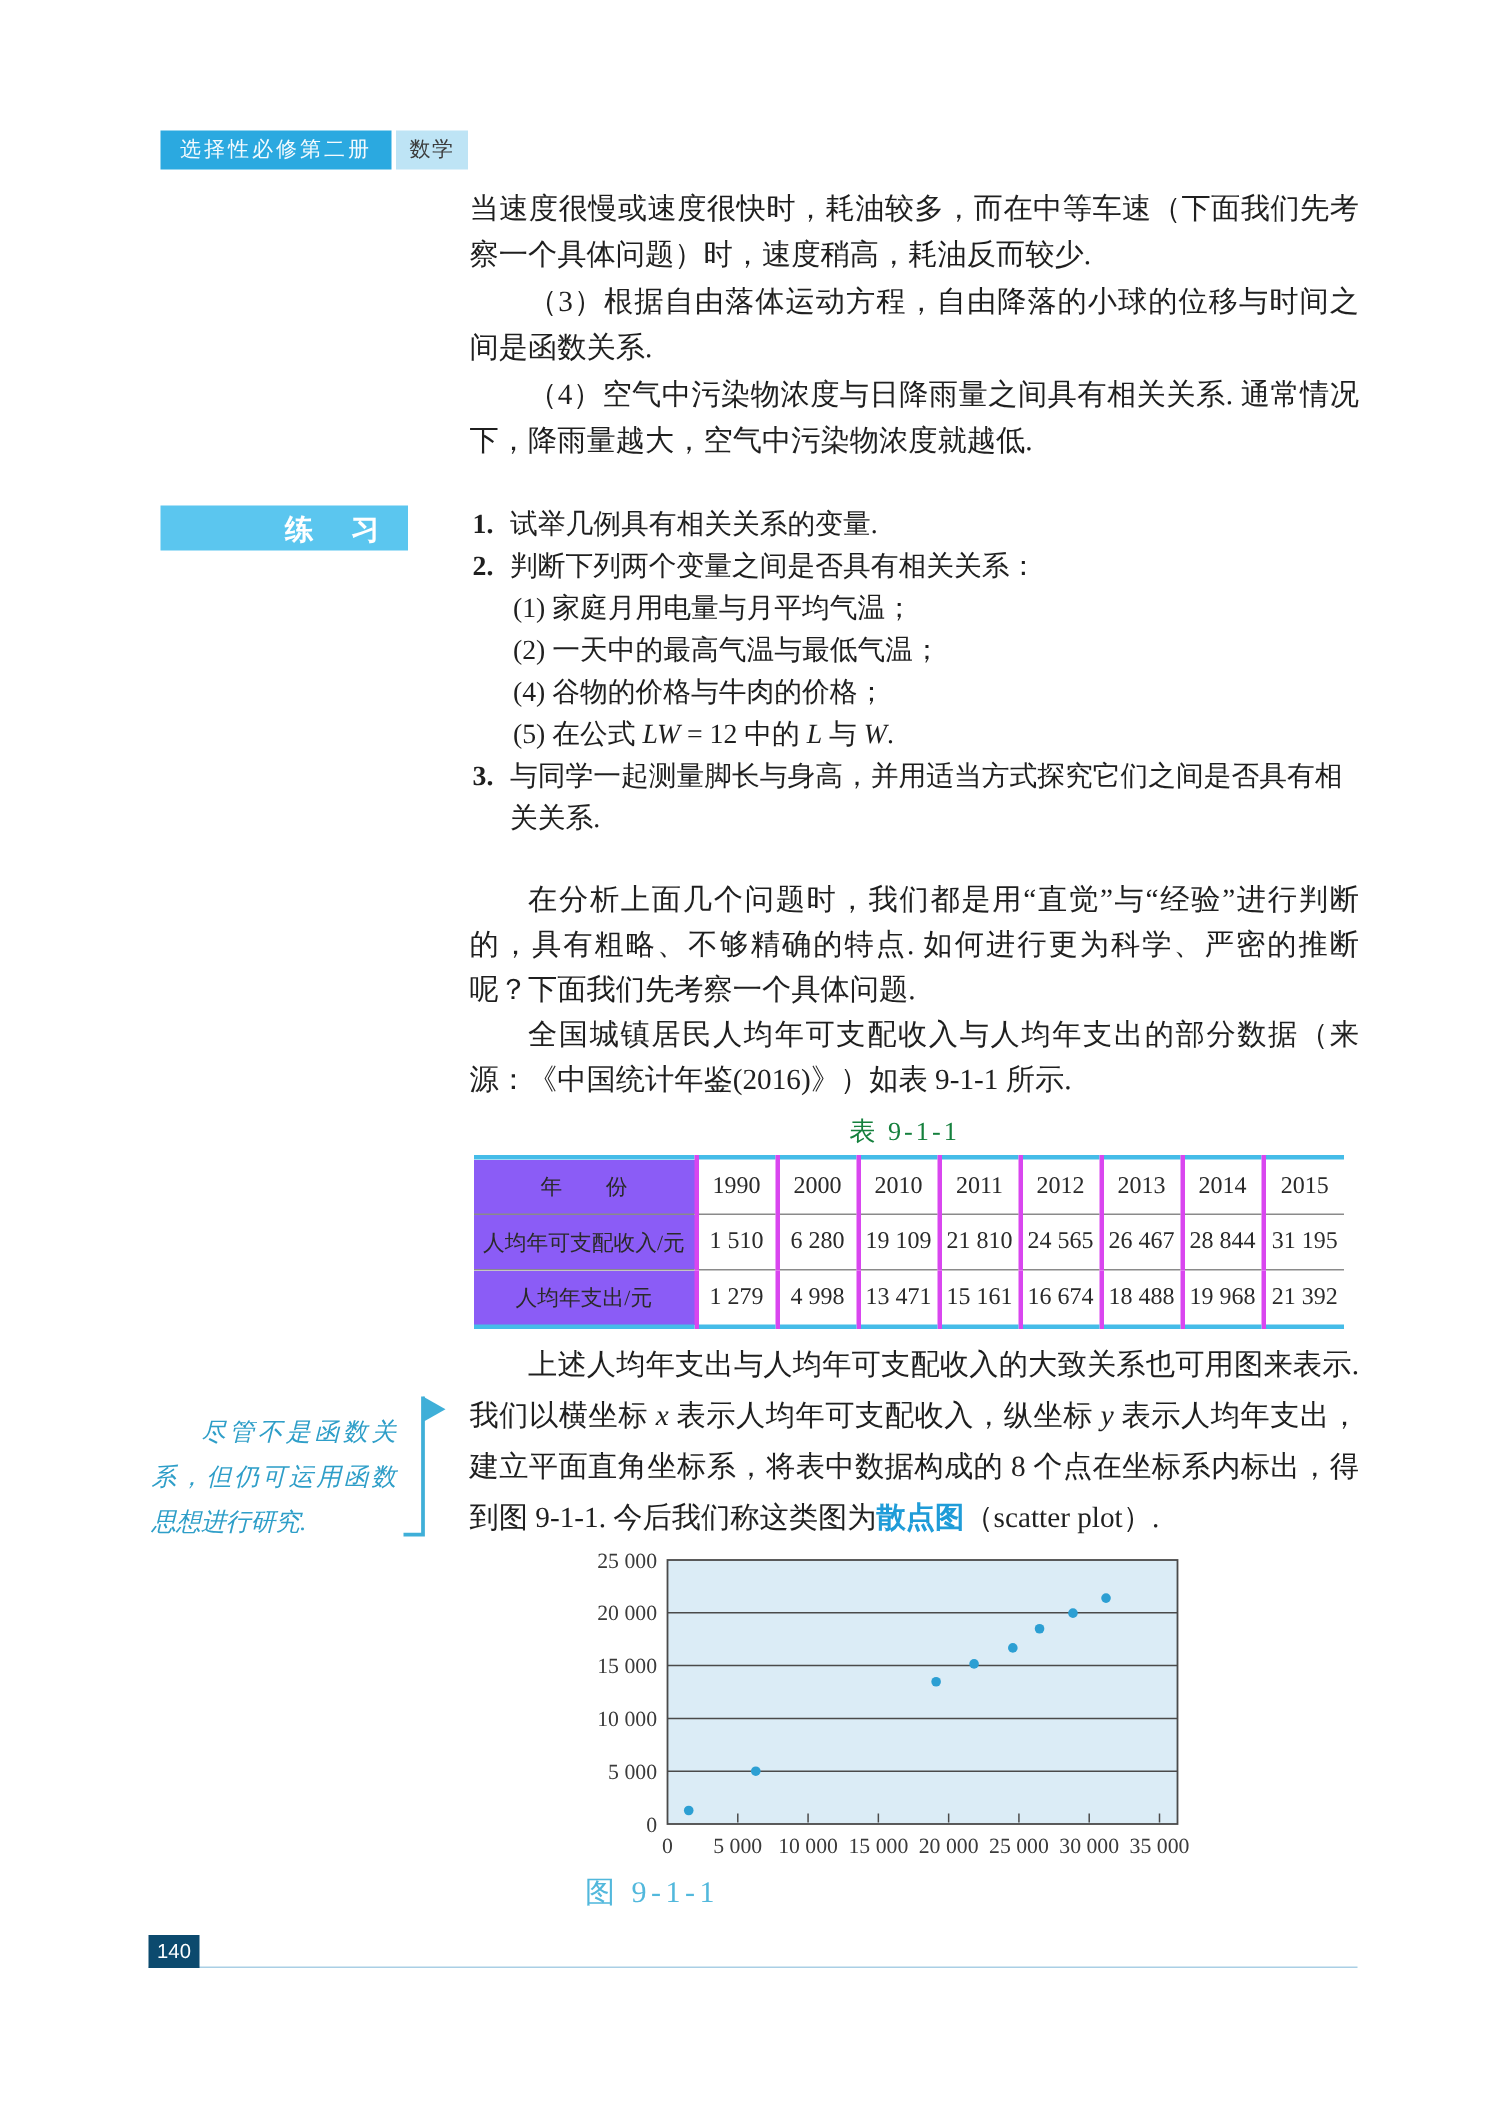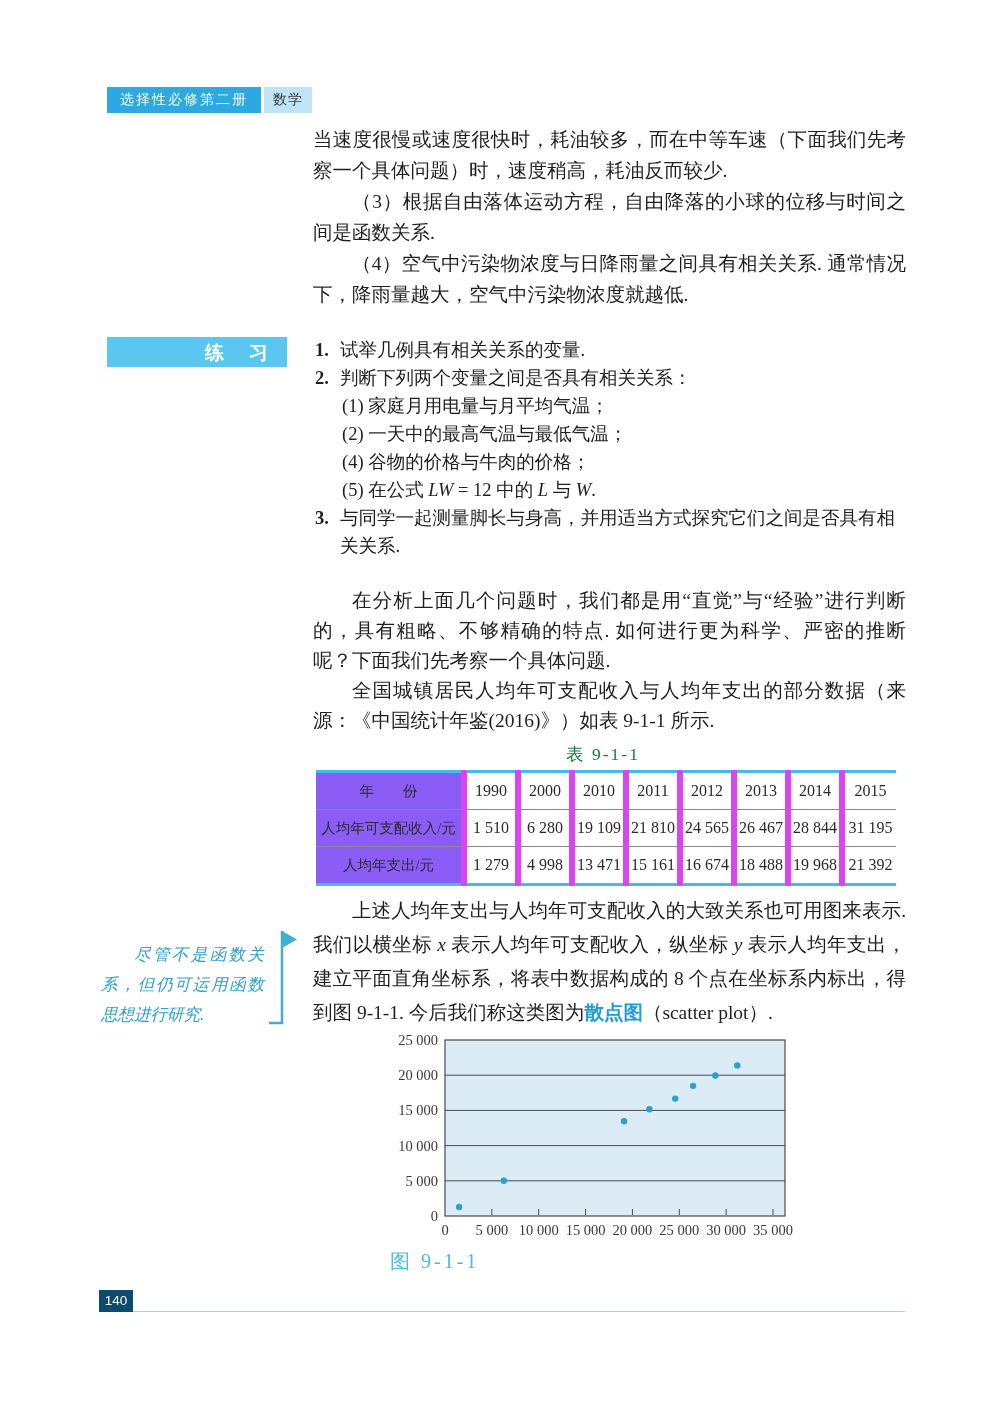--- a/index.html
+++ b/index.html
@@ -19,35 +19,35 @@
   .indent{text-indent:2em;}
   .intro{position:absolute;left:313px;top:124px;width:593px;}
   .body2{position:absolute;left:313px;top:586px;width:593px;}
   .body2 .para{line-height:30px;}
   .scatter-para{position:absolute;left:313px;top:894px;width:593px;}
   .scatter-para .para{line-height:34px;}
   .term{color:#1F9CD8;font-weight:bold;}
   .mvar{font-style:italic;font-family:"Liberation Serif","DejaVu Serif",serif;text-align:center;}
 
   
-  .ex-badge{position:absolute;left:107px;top:337px;width:180px;height:30px;background:#5BC6EF;
+  .ex-badge{position:absolute;left:107px;top:337px;width:165px;height:30px;background:#5BC6EF;
             color:#ffffff;font-family:"Liberation Sans","DejaVu Sans",sans-serif;font-size:19px;
             font-weight:bold;text-align:right;box-sizing:border-box;padding:3px 16px 0 0;letter-spacing:3px;}
   .ex-block{position:absolute;left:315px;top:336px;width:592px;font-size:18.5px;line-height:28px;}
   .ex-item{display:flex;}
   .ex-num{font-weight:bold;width:25px;flex:none;}
   .ex-sub{margin-left:27px;}
 
   
   .tbl-caption{position:absolute;left:313px;top:742px;width:580px;text-align:center;
                font-size:17.5px;letter-spacing:2px;color:#15803d;}
   .datatable{position:absolute;left:316px;top:770px;border-collapse:collapse;table-layout:fixed;
              width:580px;border-top:3px solid #45BCE8;border-bottom:3px solid #45BCE8;
              font-size:16px;color:#2a2a2a;}
-  .datatable td{border-left:6px solid #d946ef;text-align:center;height:36px;padding:0 2px;overflow:hidden;}
+  .datatable td{border-left:3px solid #d946ef;text-align:center;height:36px;padding:0 2px;overflow:hidden;}
   .datatable td:first-child{border-left:none;background:#8b5cf6;font-size:14.5px;}
   .datatable tr + tr td{border-top:1px solid #8a8a8a;}
 
   
   .margin-note{position:absolute;left:101px;top:940px;width:163px;font-size:16.5px;line-height:30px;
                color:#2E9EC8;font-style:italic;text-align:justify;text-indent:2em;}
   .note-flag{position:absolute;left:268px;top:930px;}
 
   
   .chart-wrap{position:absolute;left:390px;top:1028px;width:420px;}

